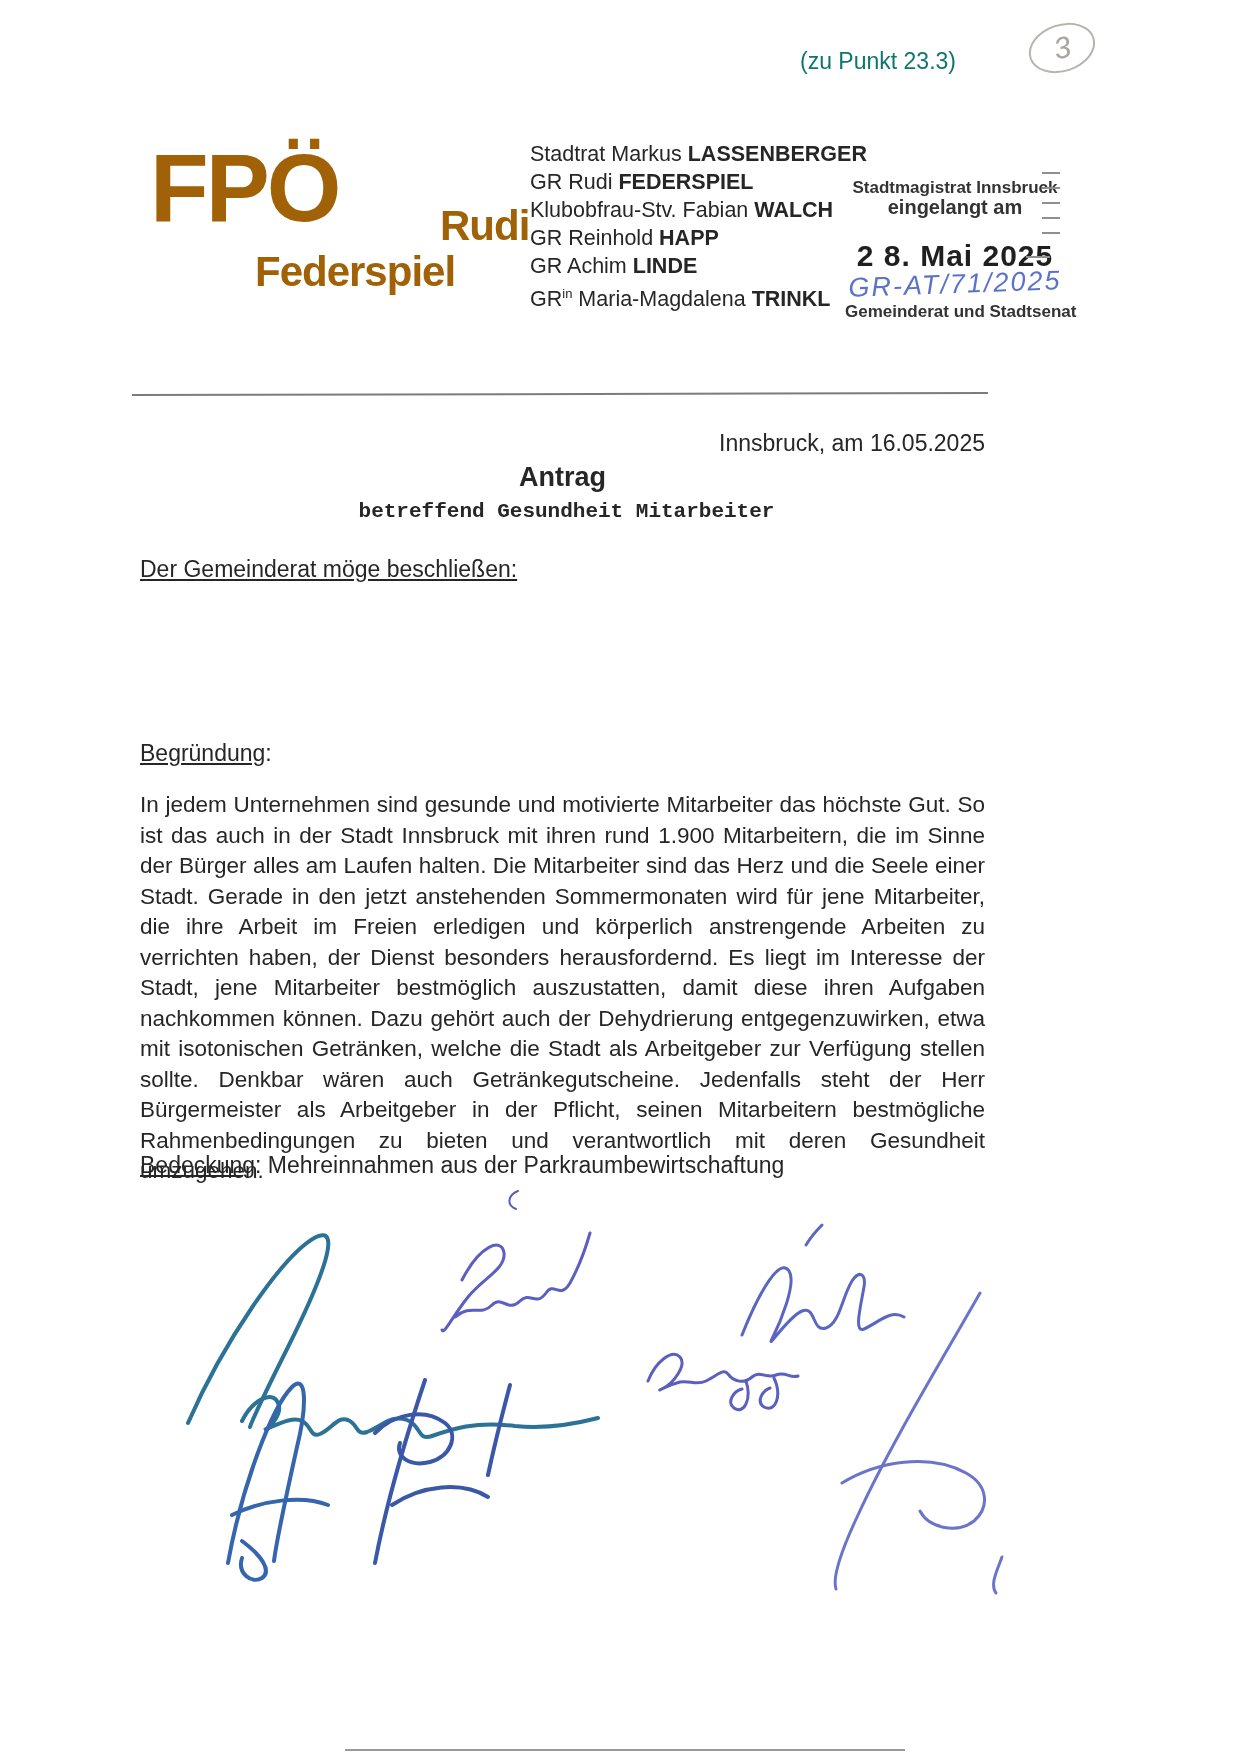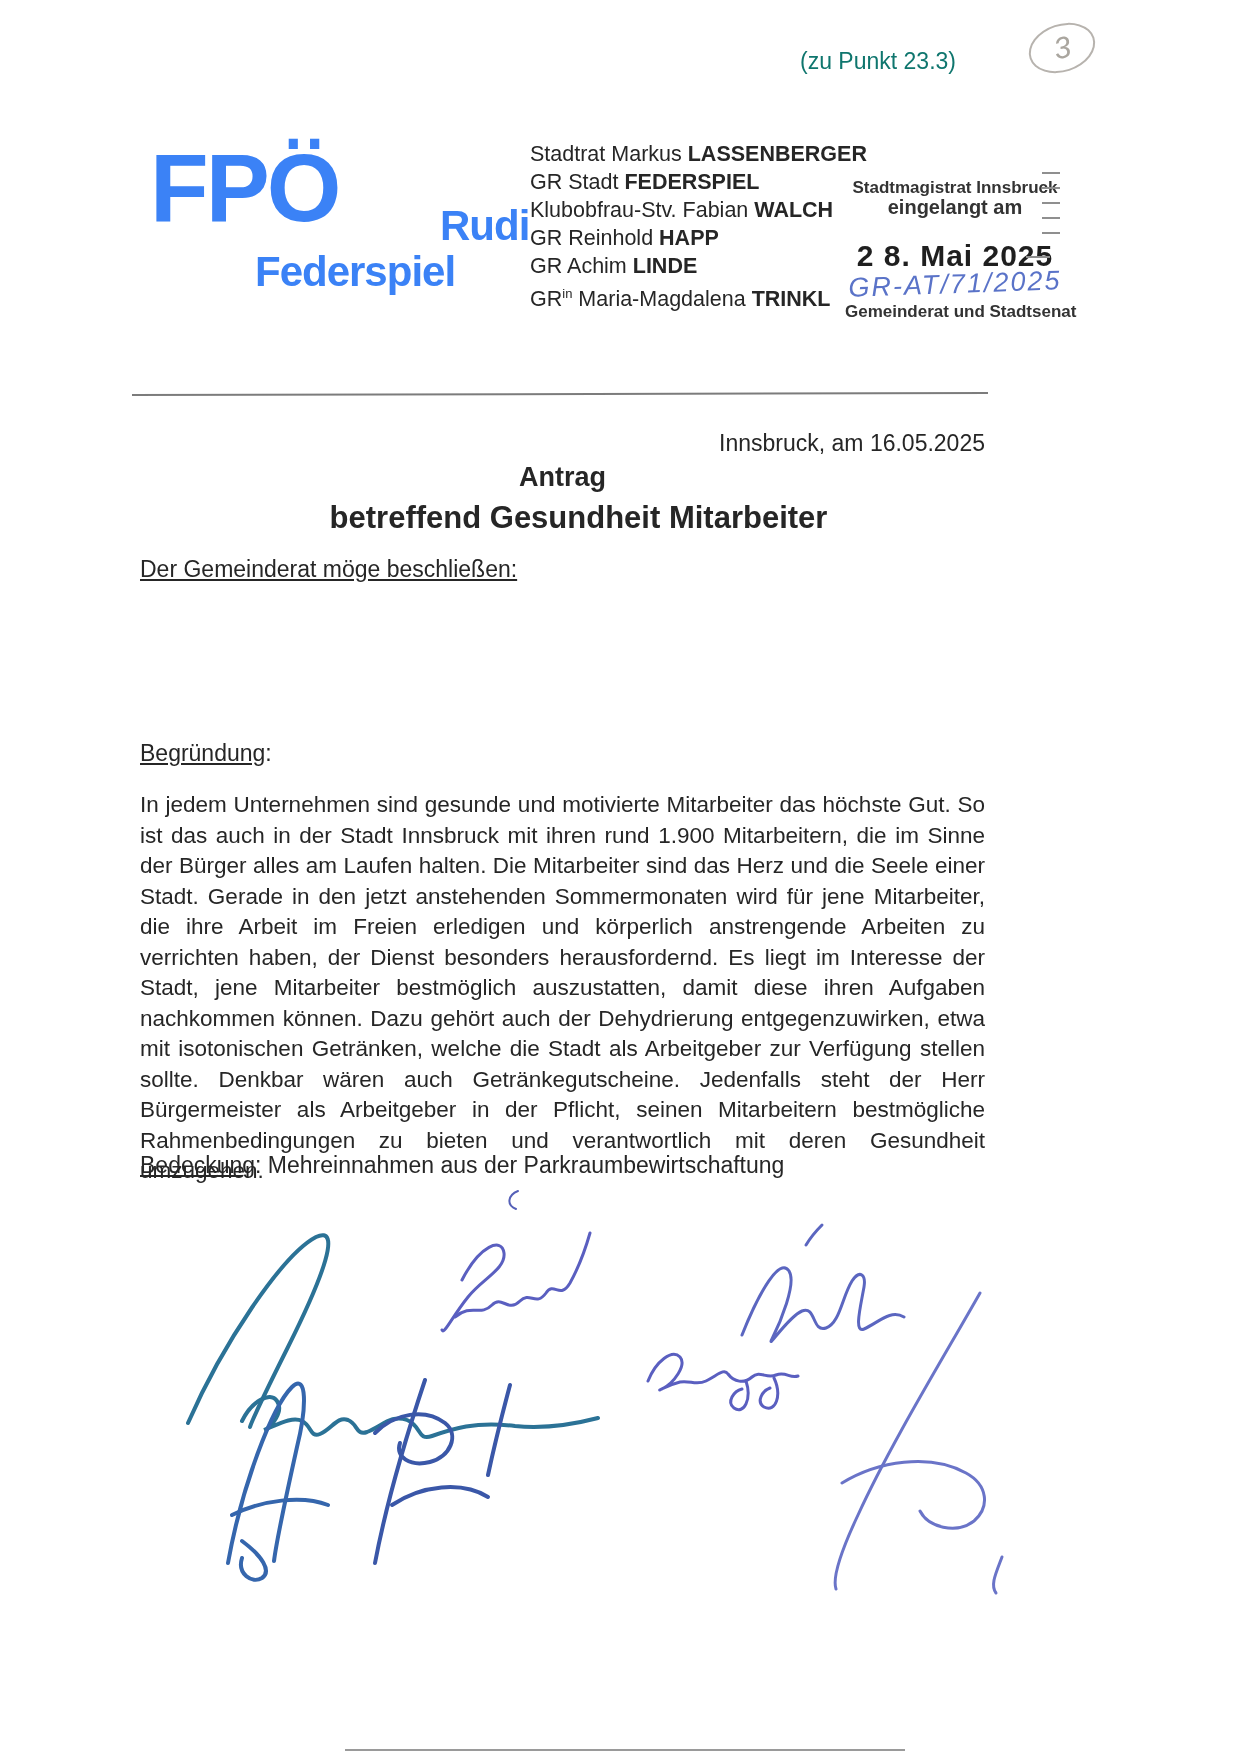--- a/index.html
+++ b/index.html
@@ -22,21 +22,21 @@
     width:64px;height:44px;
     border:2px solid #b7b3ae;border-radius:50%;
     transform:rotate(-18deg);
     display:flex;align-items:center;justify-content:center;
   }
   .pencil-circle span{
     font-size:30px;color:#aaa69f;font-style:italic;
     transform:rotate(6deg);
   }
   
-  .logo{position:absolute;left:150px;top:140px;color:#3b82f6;}
+  .logo{position:absolute;left:150px;top:140px;color:#a16207;}
   .logo .fpo{
     font-size:96px;font-weight:bold;letter-spacing:-3px;line-height:1;
   }
   .logo .rudi{
     position:absolute;left:290px;top:62px;
     font-size:42px;font-weight:bold;letter-spacing:-1px;
   }
   .logo .federspiel{
     position:absolute;left:105px;top:108px;
     font-size:42px;font-weight:bold;letter-spacing:-1px;
@@ -63,21 +63,21 @@
   }
   .stamp .s3{font-weight:bold;font-size:17px;margin-top:2px;white-space:nowrap;}
   .stamp-dashes{position:absolute;left:1042px;top:172px;}
   .stamp-dashes i{display:block;width:18px;height:2px;background:#8f8f8f;margin-bottom:13px;}
   .date-dash{position:absolute;left:1026px;top:256px;width:24px;height:2px;background:#8f8f8f;}
   
   .divider{position:absolute;left:132px;top:393px;width:856px;height:2px;background:#7c7c7c;transform:rotate(-0.15deg);}
   
   .place-date{position:absolute;right:258px;top:430px;font-size:23px;}
   .title{position:absolute;left:140px;top:462px;width:845px;text-align:center;font-size:27px;font-weight:bold;}
-  .subtitle{position:absolute;left:156px;top:500px;width:845px;text-align:center;font-size:31px;font-weight:bold;}
+  .subtitle{position:absolute;left:144px;top:500px;width:845px;text-align:center;font-size:21px;font-weight:bold;font-family:Liberation Mono, monospace;}
   .h-underline{text-decoration:underline;text-align:right;}
   .res-heading{position:absolute;left:140px;top:556px;font-size:23px;}
   .res-text{position:absolute;left:140px;top:608px;width:845px;font-size:22.5px;line-height:31px;text-align:justify;}
   .beg-heading{position:absolute;left:140px;top:740px;font-size:23px;}
   .beg-text{position:absolute;left:140px;top:790px;width:845px;font-size:22.5px;line-height:30.5px;text-align:justify;}
   .coverage{position:absolute;left:140px;top:1152px;font-size:23px;}
   
   .signatures{position:absolute;left:90px;top:1185px;}
   .scan-edge{position:absolute;left:345px;top:1749px;width:560px;height:2px;background:#9a9a9a;}
 </style>
@@ -92,21 +92,21 @@
   </div>
 
   <div class="logo">
     <div class="fpo">FPÖ</div>
     <div class="rudi">Rudi</div>
     <div class="federspiel">Federspiel</div>
   </div>
 
   <div class="submitters">
     <div><span>Stadtrat Markus </span><b>LASSENBERGER</b></div>
-    <div><span>GR Stadt </span><b>FEDERSPIEL</b></div>
+    <div><span>GR Rudi </span><b>FEDERSPIEL</b></div>
     <div><span>Klubobfrau-Stv. Fabian </span><b>WALCH</b></div>
     <div><span>GR Reinhold </span><b>HAPP</b></div>
     <div><span>GR Achim </span><b>LINDE</b></div>
     <div><span>GR</span><sup>in</sup><span> Maria-Magdalena </span><b>TRINKL</b></div>
   </div>
 
   <div class="stamp">
     <div class="s1">Stadtmagistrat Innsbruck</div>
     <div class="s2">eingelangt am</div>
     <div class="sdate">2 8. Mai 2025</div>

